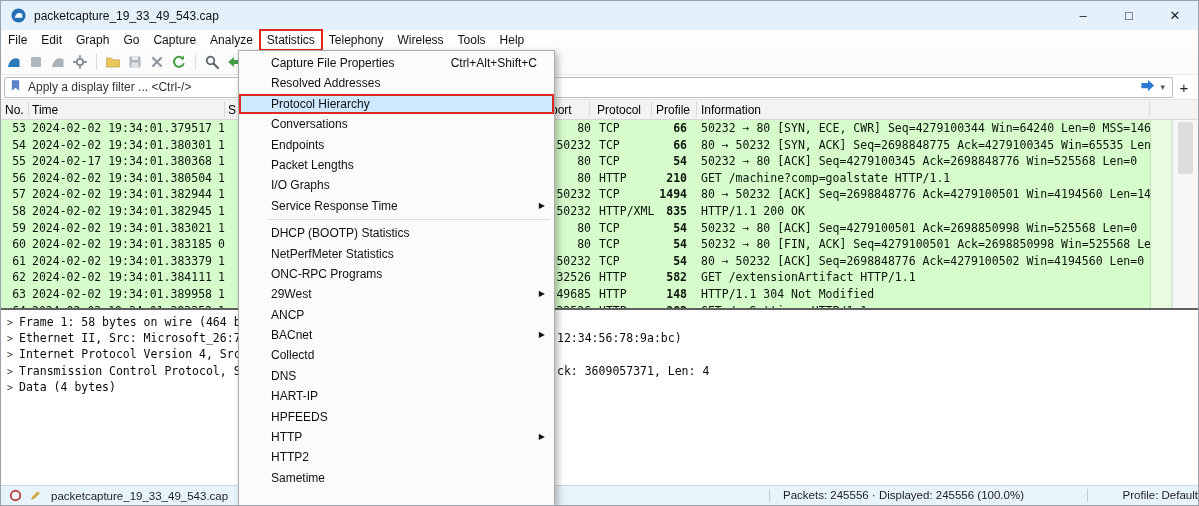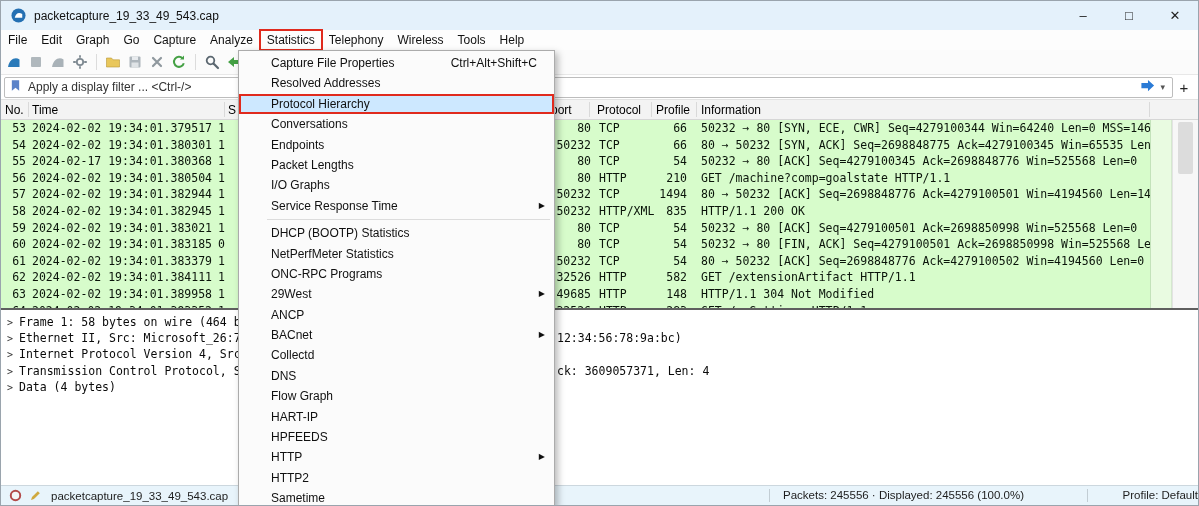--- a/index.html
+++ b/index.html
@@ -36,21 +36,21 @@
   .hsep{position:absolute;top:2px;bottom:2px;width:1px;background:#d9d9d9;}
   
   .packet-list{position:relative;height:188px;overflow:hidden;background:#fff;font-family:"DejaVu Sans Mono","Liberation Mono",monospace;font-size:11.5px;color:#0a140a;}
   .prow{position:relative;height:16.6px;line-height:16.6px;background:#d7fccb;white-space:nowrap;}
   .prow span{position:absolute;top:0;}
   .pc-no{left:0;width:25px;text-align:right;}
   .pc-time{left:31px;}
   .pc-src{left:217px;}
   .pc-port{left:540px;width:50px;text-align:right;}
   .pc-proto{left:598px;}
-  .pc-len{left:640px;width:46px;text-align:right;}
+  .pc-len{left:640px;width:46px;text-align:right;font-weight:bold;}
   .pc-info{left:700px;}
   .minimap{position:absolute;top:0;right:26px;width:22px;height:100%;background:#e9fbe1;border-left:1px solid #c3e2ba;border-right:1px solid #d5e8cf;}
   .vscroll{position:absolute;top:0;right:0;width:26px;height:100%;background:#f7f7f7;border-left:1px solid #e3e3e3;}
   .vthumb{position:absolute;top:2px;left:5px;width:15px;height:52px;background:#dcdcdc;border-radius:2px;}
   
   .details{position:relative;height:179px;background:#fff;border-top:2px solid #5f5f5f;padding-top:4px;font-family:"DejaVu Sans Mono","Liberation Mono",monospace;font-size:11.5px;color:#0a0a0a;}
   .dline{position:relative;height:16.2px;line-height:16.2px;padding-left:6px;white-space:nowrap;}
   .dcaret{display:inline-block;width:12px;color:#333;font-size:10px;}
   .dright{position:absolute;left:556px;top:0;}
   
@@ -358,21 +358,20 @@
       <div class="menu-item"><span>Service Response Time</span><span class="mi-arrow">▶</span></div>
       <div class="menu-sep"></div>
       <div class="menu-item"><span>DHCP (BOOTP) Statistics</span></div>
       <div class="menu-item"><span>NetPerfMeter Statistics</span></div>
       <div class="menu-item"><span>ONC-RPC Programs</span></div>
       <div class="menu-item"><span>29West</span><span class="mi-arrow">▶</span></div>
       <div class="menu-item"><span>ANCP</span></div>
       <div class="menu-item"><span>BACnet</span><span class="mi-arrow">▶</span></div>
       <div class="menu-item"><span>Collectd</span></div>
       <div class="menu-item"><span>DNS</span></div>
-      <div class="menu-item"><span>Flow Graph</span></div>
       <div class="menu-item"><span>HART-IP</span></div>
       <div class="menu-item"><span>HPFEEDS</span></div>
       <div class="menu-item"><span>HTTP</span><span class="mi-arrow">▶</span></div>
       <div class="menu-item"><span>HTTP2</span></div>
       <div class="menu-item"><span>Sametime</span></div>
     </div>
 
 </div>
 
 </body></html>

